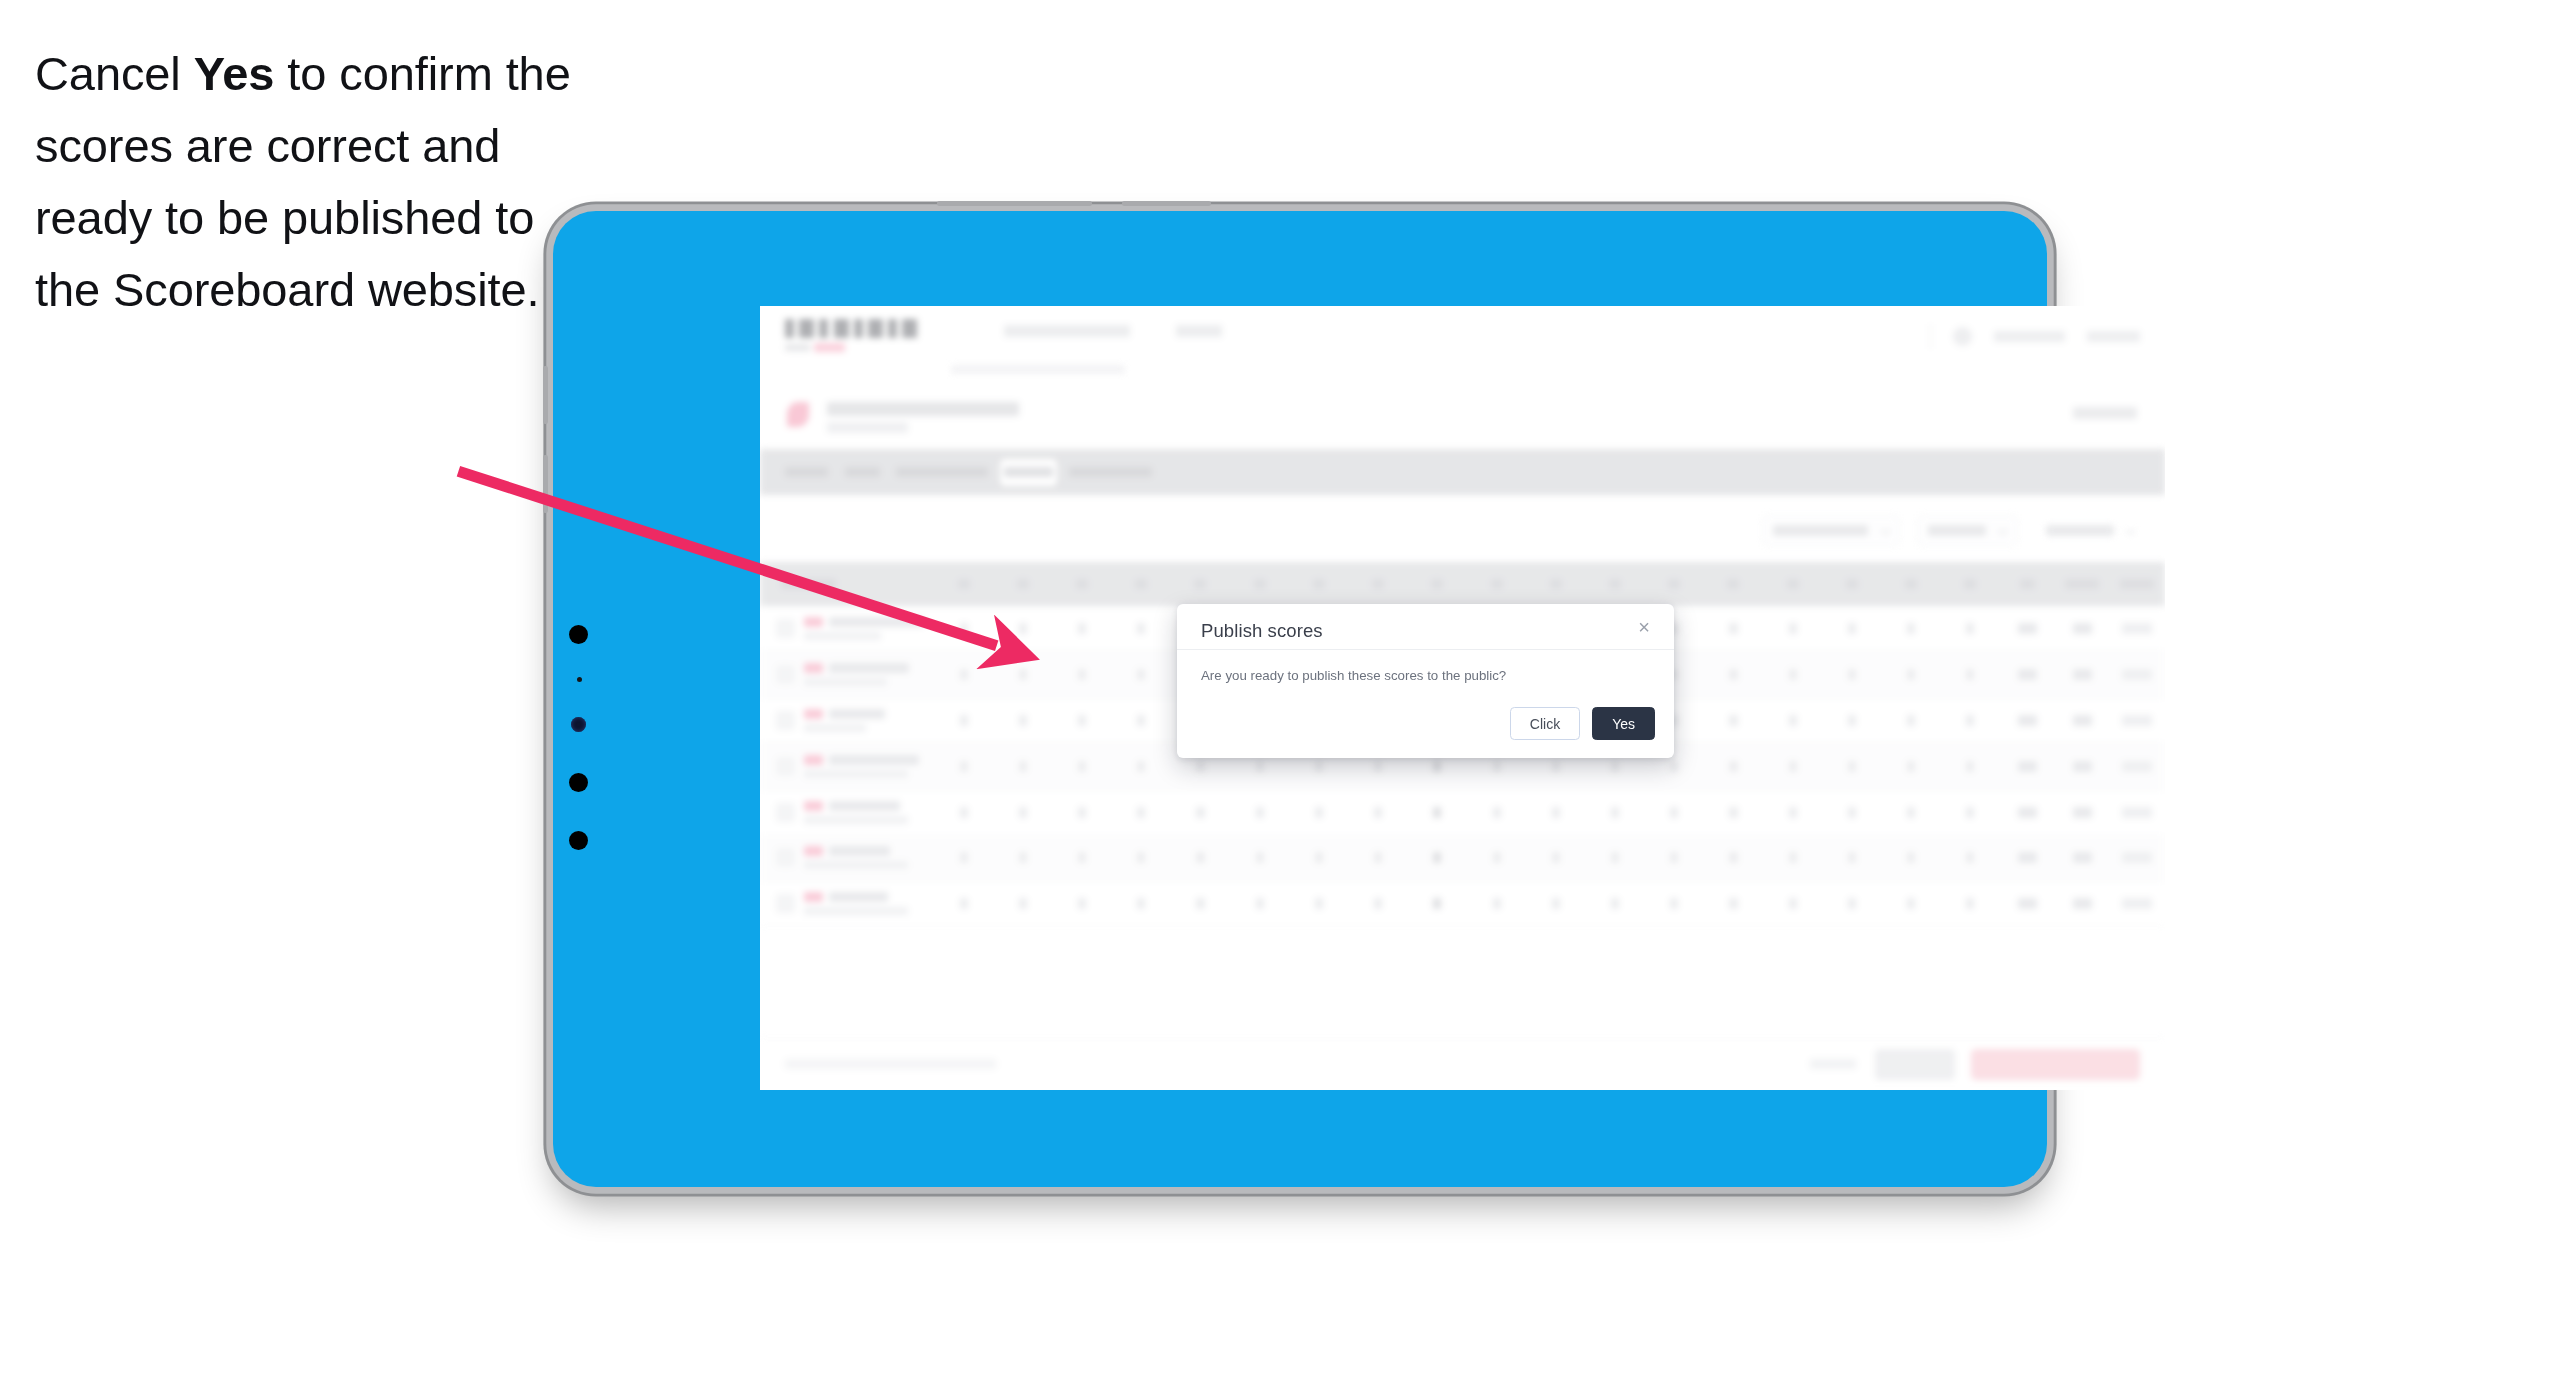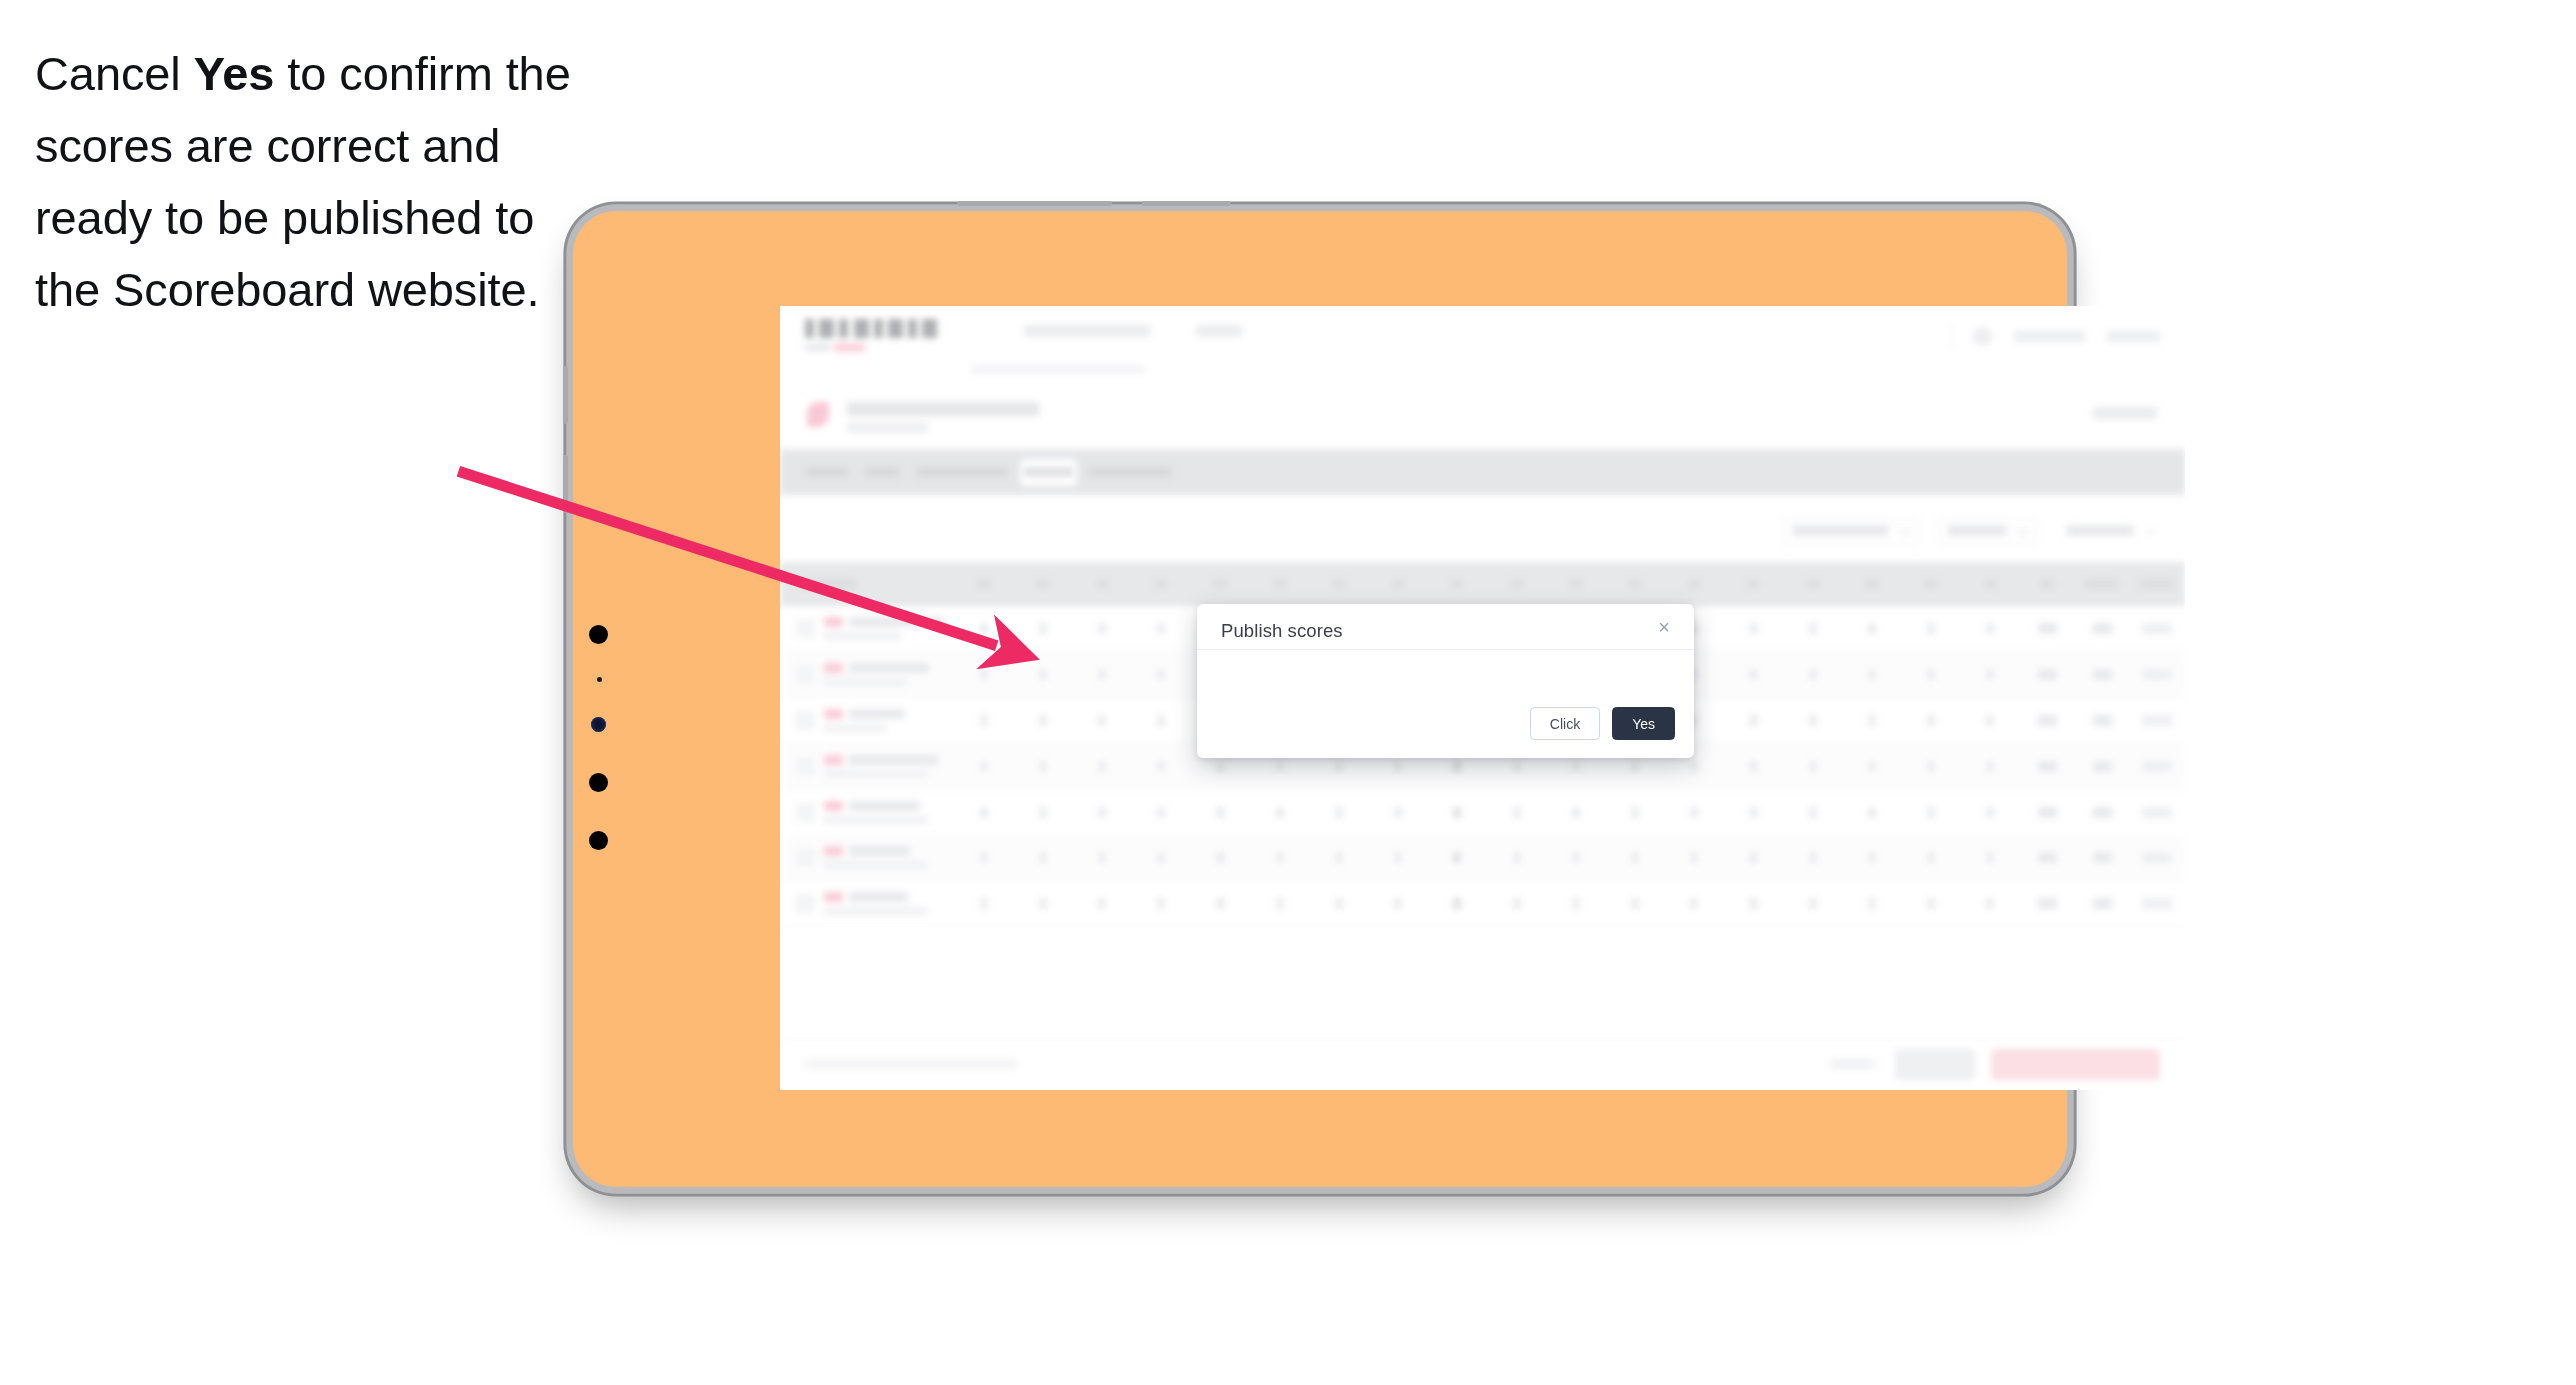--- a/index.html
+++ b/index.html
@@ -15,24 +15,23 @@
     letter-spacing:-0.1px;
   }
   .caption b { font-weight:700; }
 
   
   .arrow { position:absolute; left:0; top:0; width:2576px; height:1386px; pointer-events:none; }
 
   
   .tablet {
     position:absolute; left:553px; top:211px; width:1494px; height:976px;
-    background:#fdba74;
+    background:#0ea5e9;
     border-radius:43px;
     box-shadow:0 0 0 6.7px #b9babd, 0 0 0 9.6px #8e9093, 0 19px 35px rgba(0,0,0,.30);
-    margin-left:20px;
   }
   .tablet::before, .tablet::after {
     content:""; position:absolute; background:#a9aaad; border-radius:2.2px;
   }
   .tablet::before { left:-9.6px; top:155px; width:4.4px; height:58px; }
   .tablet::after  { left:-9.6px; top:244px; width:4.4px; height:58px; }
   .topbtn { position:absolute; top:-9.6px; left:384px; width:155px; height:4.4px; background:#a9aaad; border-radius:2.2px; }
   .topbtn2{ position:absolute; top:-9.6px; left:569px; width:89px; height:4.4px; background:#a9aaad; border-radius:2.2px; }
 
   .cam { position:absolute; border-radius:50%; background:#000; }
@@ -850,20 +849,21 @@
           <div class="btn-pink"></div>
         </div>
 
       </div>
 
       <div class="modal" style="left:417px; top:298px;">
         <div class="modal-head">
           <div class="modal-title">Publish scores</div>
           <div class="modal-close">×</div>
         </div>
+        <div class="modal-body">Are you ready to publish these scores to the public?</div>
         <div class="modal-foot">
           <div class="btn btn-cancel">Click</div>
           <div class="btn btn-yes">Yes</div>
         </div>
       </div>
 
     </div>
   </div>
 
   <svg class="arrow" viewBox="0 0 3484 1874">

